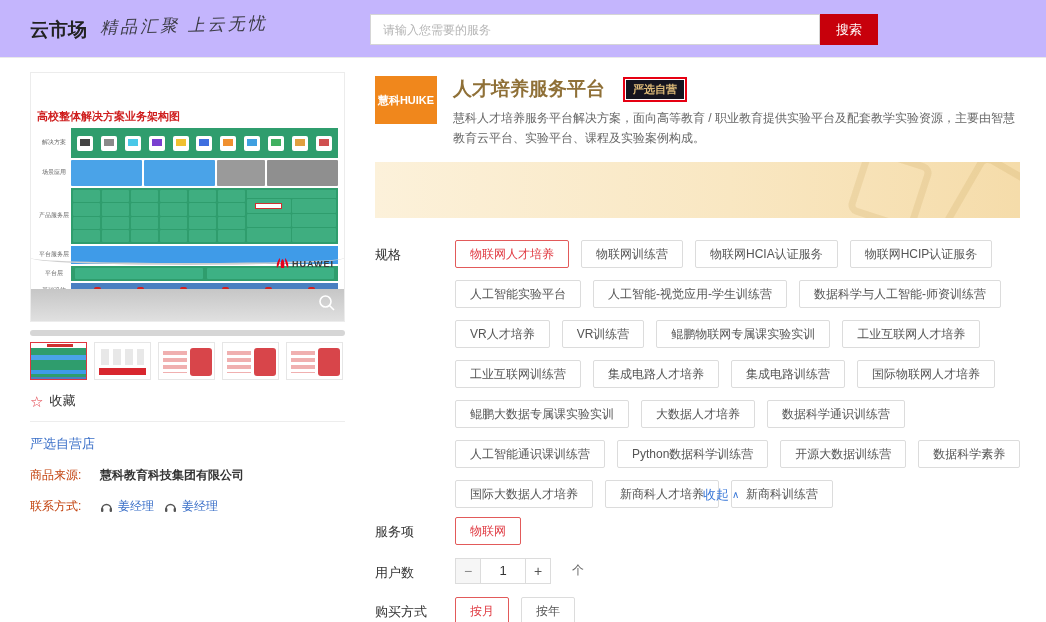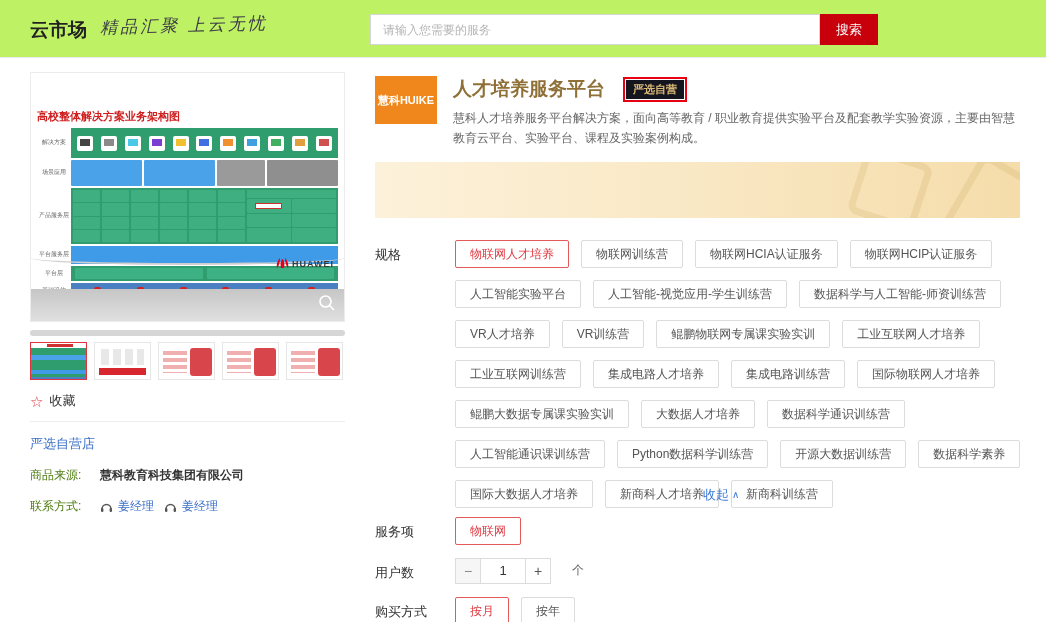--- a/index.html
+++ b/index.html
@@ -1,21 +1,21 @@
 <!DOCTYPE html>
 <html><head>
 <meta charset="utf-8">
 <style>
   * { margin:0; padding:0; box-sizing:border-box; }
   html,body { width:1046px; height:622px; background:#fff; overflow:hidden;
               font-family:"Liberation Sans","DejaVu Sans",sans-serif; color:#333; }
 
   
   .header { position:absolute; top:0; left:0; width:1046px; height:58px;
-            border-bottom:1px solid #e9e9e9; background:#bef264;text-decoration:underline; }
+            border-bottom:1px solid #e9e9e9; background:#c4b5fd;text-decoration:underline; }
   .brand { position:absolute; left:30px; top:17px; font-size:19px; font-weight:bold; color:#222; }
   .slogan { position:absolute; left:100px; top:14px; font-size:17px; color:#3c3c46;
             font-style:italic; letter-spacing:3px; transform:rotate(-1.5deg); }
   .search-wrap { position:absolute; left:370px; top:14px; display:flex; }
   .search-input { width:450px; height:31px; border:1px solid #d5d5d5; padding:0 12px;
                   font-size:12px; color:#333; outline:none; }
   .search-input::placeholder { color:#b5b5b5; }
   .search-btn { width:58px; height:31px; background:#c7000b; color:#fff; border:none;
                 font-size:13px; cursor:pointer; }
 
@@ -75,21 +75,21 @@
       background:repeating-linear-gradient(180deg,#f0b0b0 0 4px,#fff 4px 7px); }
   .thumb.t-slide2::after { content:""; position:absolute; right:2px; top:5px; width:22px; height:28px;
       background:#d8454a; border-radius:3px; }
 
   .fav-row { margin-top:12px; padding-bottom:11px; border-bottom:1px solid #ededed;
              display:flex; align-items:center; gap:6px; cursor:pointer; }
   .star { color:#e0353f; font-size:15px; line-height:1; }
   .fav-text { font-size:13px; color:#333; }
   .store-link { margin-top:13px; font-size:13px; color:#3a6fc8; cursor:pointer; }
   .kv { margin-top:14px; display:flex; align-items:center; font-size:12px; }
-  .kv .k { color:#4d7c0f; width:70px; }
+  .kv .k { color:#c2410c; width:70px; }
   .kv .v { color:#333; font-weight:bold; }
   .contact-list { display:flex; gap:10px; }
   .contact { display:flex; align-items:center; gap:5px; color:#3a6fc8; cursor:pointer; }
 
   
   .right-col { position:absolute; left:375px; top:76px; width:648px; }
   .prod-head { display:flex; gap:16px; }
   .logo { width:62px; height:48px; background:#f0871c; color:#fff; display:flex; align-items:center;
           justify-content:center; font-size:11px; font-weight:bold; flex:none; }
   .title-row { display:flex; align-items:center; gap:18px; }

